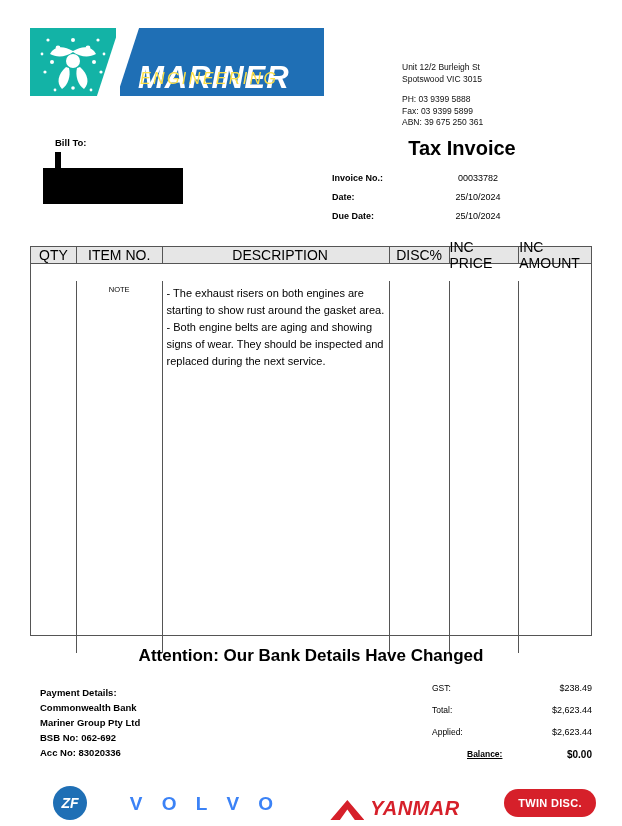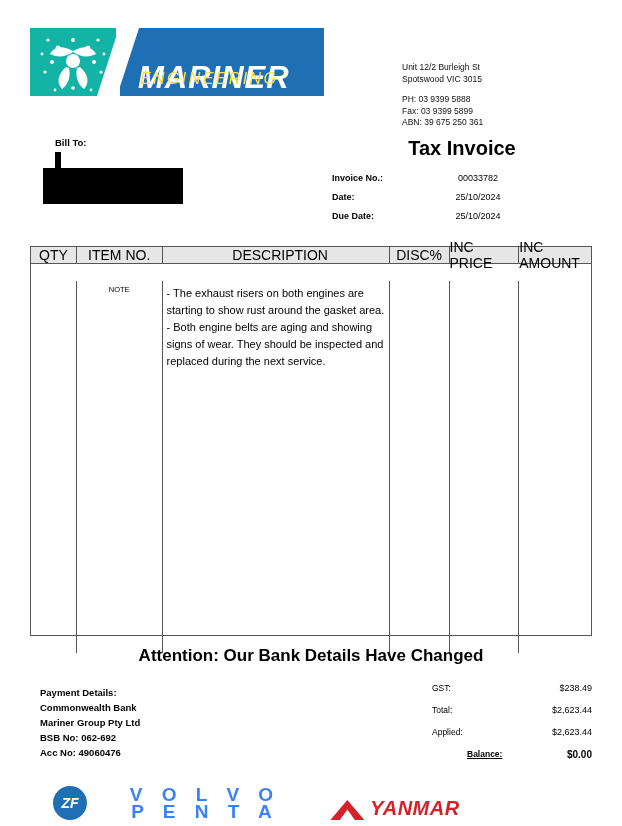--- a/index.html
+++ b/index.html
@@ -406,21 +406,21 @@
   </div>
 </div>
 
 <div class="bank-notice">Attention: Our Bank Details Have Changed</div>
 
 <div class="payment">
   <div>Payment Details:</div>
   <div>Commonwealth Bank</div>
   <div>Mariner Group Pty Ltd</div>
   <div>BSB No: 062-692</div>
-  <div>Acc No: 49060476</div>
+  <div>Acc No: 83020336</div>
 </div>
 
 <div class="totals">
   <div class="tot-row">
     <span class="k">GST:</span>
     <span class="v">$238.49</span>
   </div>
   <div class="tot-row">
     <span class="k">Total:</span>
     <span class="v">$2,623.44</span>
@@ -435,20 +435,22 @@
   </div>
 </div>
 
 <div class="brands">
   <div class="brand brand-zf">
     <div class="zf-circle">ZF</div>
   </div>
   <div class="brand brand-volvo">
     <div class="volvo-text">
       <div>V O L V O</div>
-      <div>P E N T A</div>
     </div>
   </div>
   <div class="brand brand-yanmar">
     <div class="yanmar-mark"></div>
     <div class="yanmar-text">YANMAR</div>
   </div>
+  <div class="brand brand-twindisc">
+    <div class="twindisc-oval">TWIN DISC.</div>
+  </div>
 </div>
 
 </body></html>

